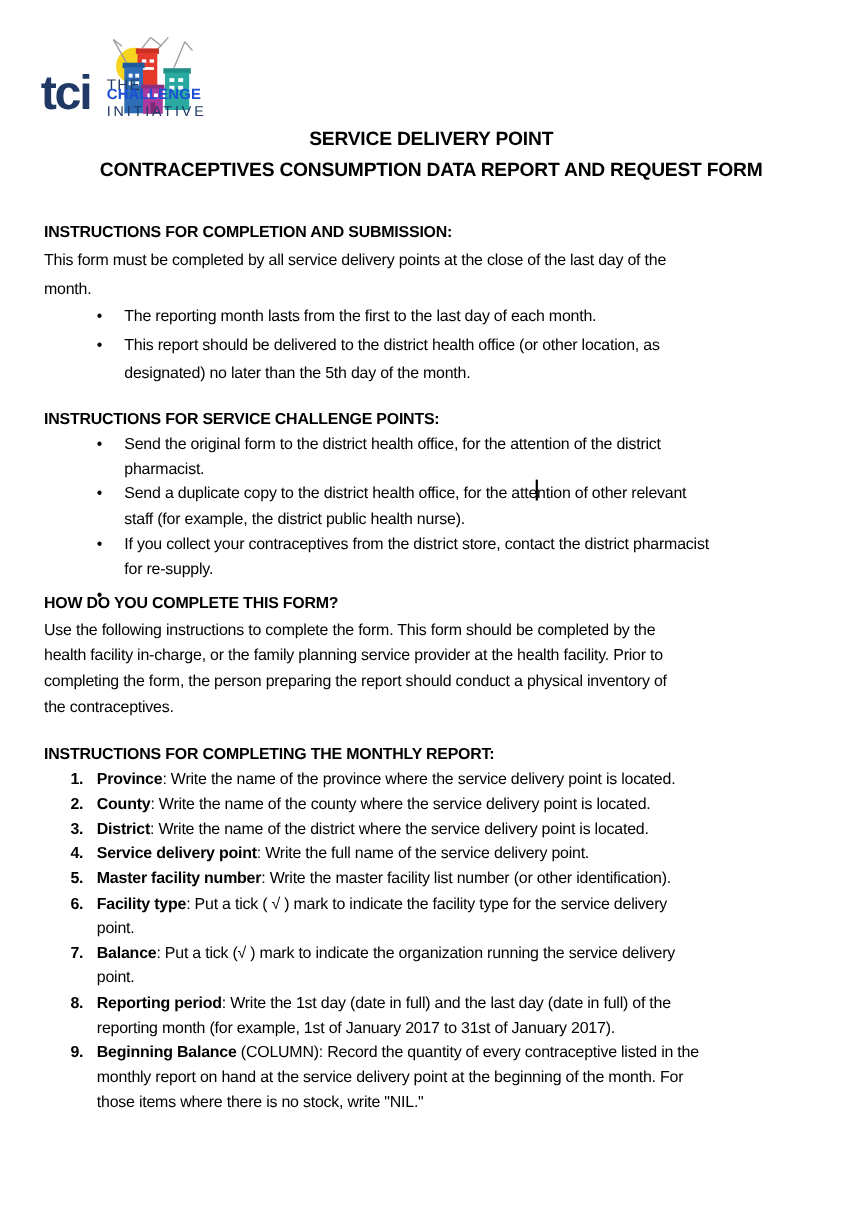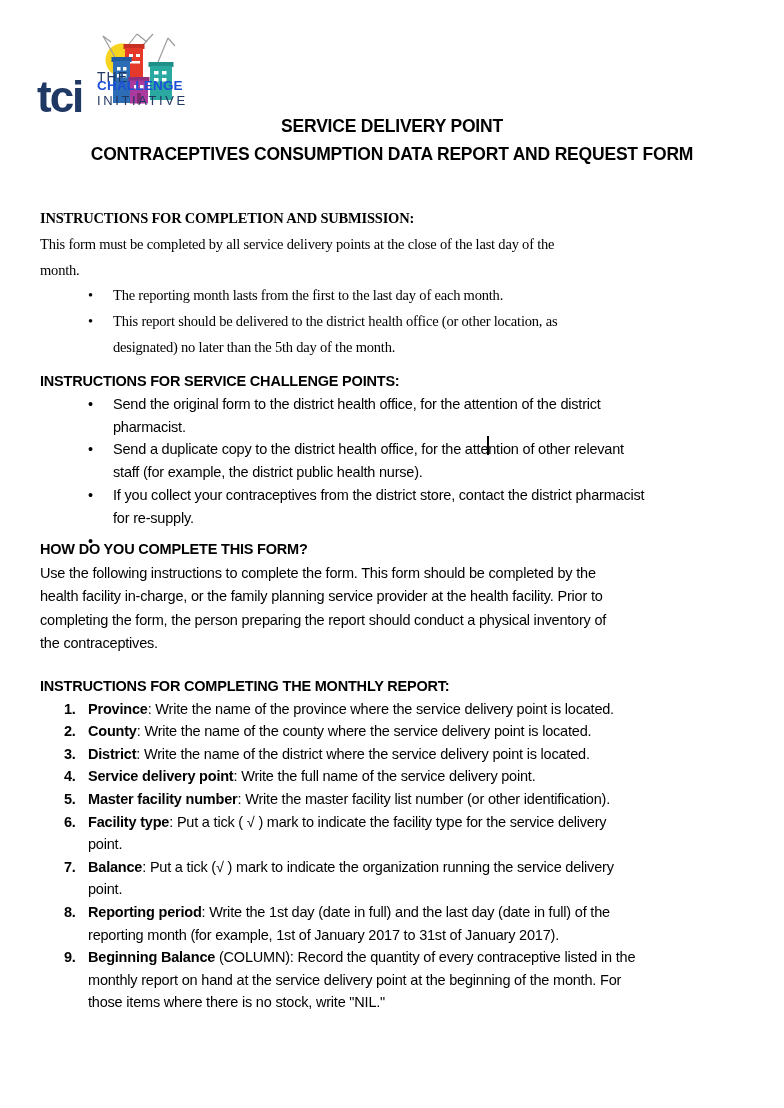--- a/index.html
+++ b/index.html
@@ -2,38 +2,38 @@
 <html><head>
 <meta charset="utf-8">
 <style>
   html,body{margin:0;padding:0;background:#fff;}
   .page{position:relative;width:784px;height:1108px;background:#ffffff;overflow:hidden;
         font-family:"Liberation Sans",sans-serif;color:#000;}
 
   
   .logo{position:absolute;left:40px;top:33px;width:160px;height:78px;}
   .logo-emblem{position:absolute;left:55px;top:0;}
-  .logo-tci{position:absolute;left:-3px;top:42px;font-size:44px;font-weight:bold;
+  .logo-tci{position:absolute;left:-3px;top:30px;font-size:44px;font-weight:bold;
             letter-spacing:-2px;color:#203864;line-height:44px;}
   .logo-the{position:absolute;left:57px;top:36px;font-size:14px;font-weight:normal;
             letter-spacing:1px;color:#203864;}
   .logo-challenge{position:absolute;left:57px;top:45px;font-size:13.5px;font-weight:bold;
             letter-spacing:.2px;color:#1d4ed8;}
   .logo-initiative{position:absolute;left:57px;top:60px;font-size:13px;font-weight:400;
             letter-spacing:2.6px;color:#203864;}
 
   
   .title{position:absolute;left:0;top:112px;width:784px;text-align:center;
          font-size:17.5px;font-weight:bold;line-height:28px;letter-spacing:-0.2px;}
 
   
   .sec{position:absolute;left:40px;width:744px;font-size:14.5px;letter-spacing:-0.2px;}
   .hd{font-weight:bold;}
   .pre{white-space:pre-line;}
-  .sec-a{top:206px;line-height:25.8px;font-family:Liberation Serif, serif;}
+  .sec-a{top:199px;line-height:25.8px;}
   .sec-b{top:370px;line-height:22.8px;}
   .sec-c{top:538px;line-height:23.5px;}
   .sec-d{top:675px;line-height:22.6px;}
 
   .bullet{position:relative;padding-left:73px;}
   .bullet .mk{position:absolute;left:48px;top:0;}
   .nitem{position:relative;padding-left:48px;}
   .nitem .mk{position:absolute;left:24px;top:0;font-weight:bold;}
 
   .caret{position:absolute;left:487px;top:436px;width:1.5px;height:19px;background:#000;}

